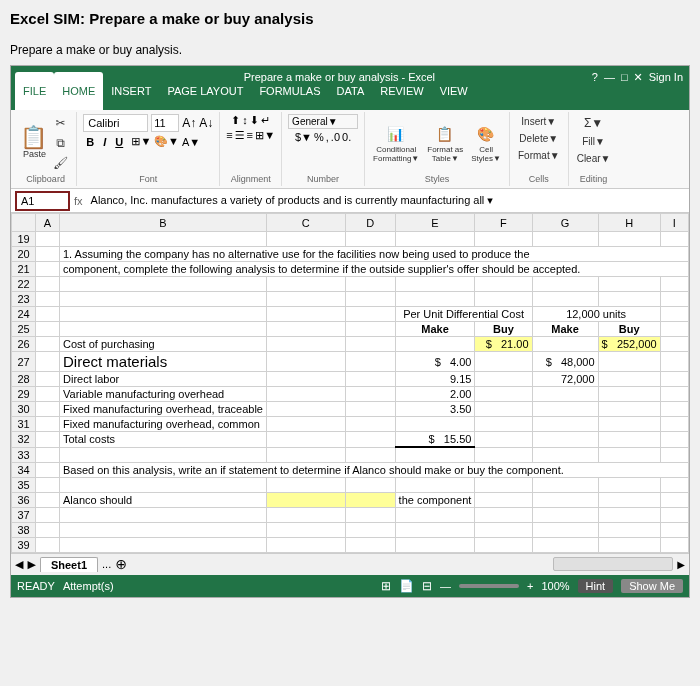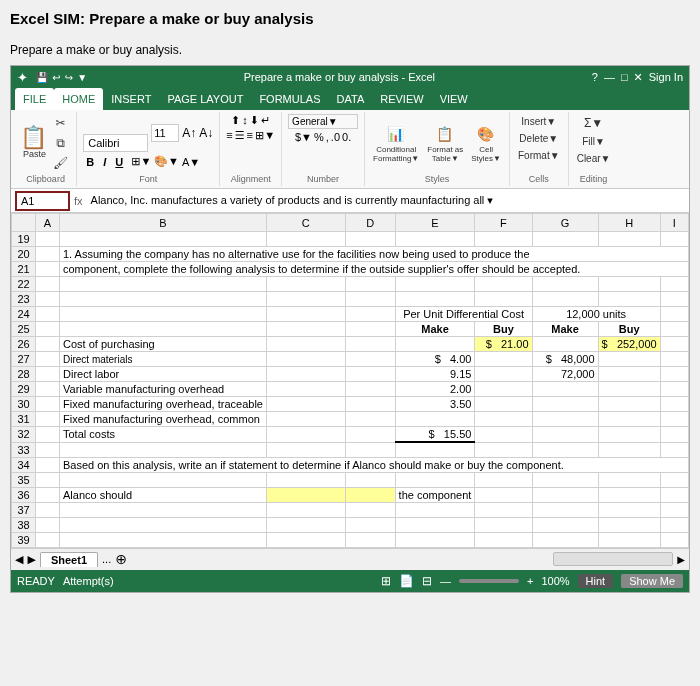--- a/index.html
+++ b/index.html
@@ -63,21 +63,21 @@
     .ribbon-tabs {
       background: #217346;
       display: flex;
       align-items: flex-end;
       padding: 0 4px;
       height: 22px;
     }
     .ribbon-tab {
       color: white;
       font-size: 11px;
-      padding: 3px 8px;
+      padding: 19px 8px;
       cursor: pointer;
       height: 22px;
       display: flex;
       align-items: center;
     }
     .ribbon-tab.active {
       background: white;
       color: #217346;
       border-radius: 3px 3px 0 0;
     }
@@ -134,21 +134,20 @@
       align-items: center;
       gap: 3px;
       font-size: 11px;
     }
     .font-name-box {
       border: 1px solid #ccc;
       padding: 1px 4px;
       font-size: 11px;
       width: 65px;
       height: 18px;
-      margin-top: 20px;
     }
     .font-size-box {
       border: 1px solid #ccc;
       padding: 1px 2px;
       font-size: 11px;
       width: 28px;
       height: 18px;
     }
     .font-btn {
       font-size: 11px;
@@ -543,21 +542,21 @@
           <td></td>
           <td class="yellow-bg align-right" style="font-size:11px;">$&nbsp;&nbsp;&nbsp;21.00</td>
           <td></td>
           <td class="yellow-bg align-right" style="font-size:11px;">$&nbsp;&nbsp;&nbsp;252,000</td>
           <td></td>
         </tr>
 
         <tr>
           <td class="row-header">27</td>
           <td></td>
-          <td style="font-size:10px;">Direct materials</td>
+          <td style="font-size:15px;">Direct materials</td>
           <td></td>
           <td></td>
           <td class="align-right" style="font-size:11px;">$&nbsp;&nbsp;&nbsp;4.00</td>
           <td></td>
           <td class="align-right" style="font-size:11px;">$&nbsp;&nbsp;&nbsp;48,000</td>
           <td></td>
           <td></td>
         </tr>
 
         <tr>

